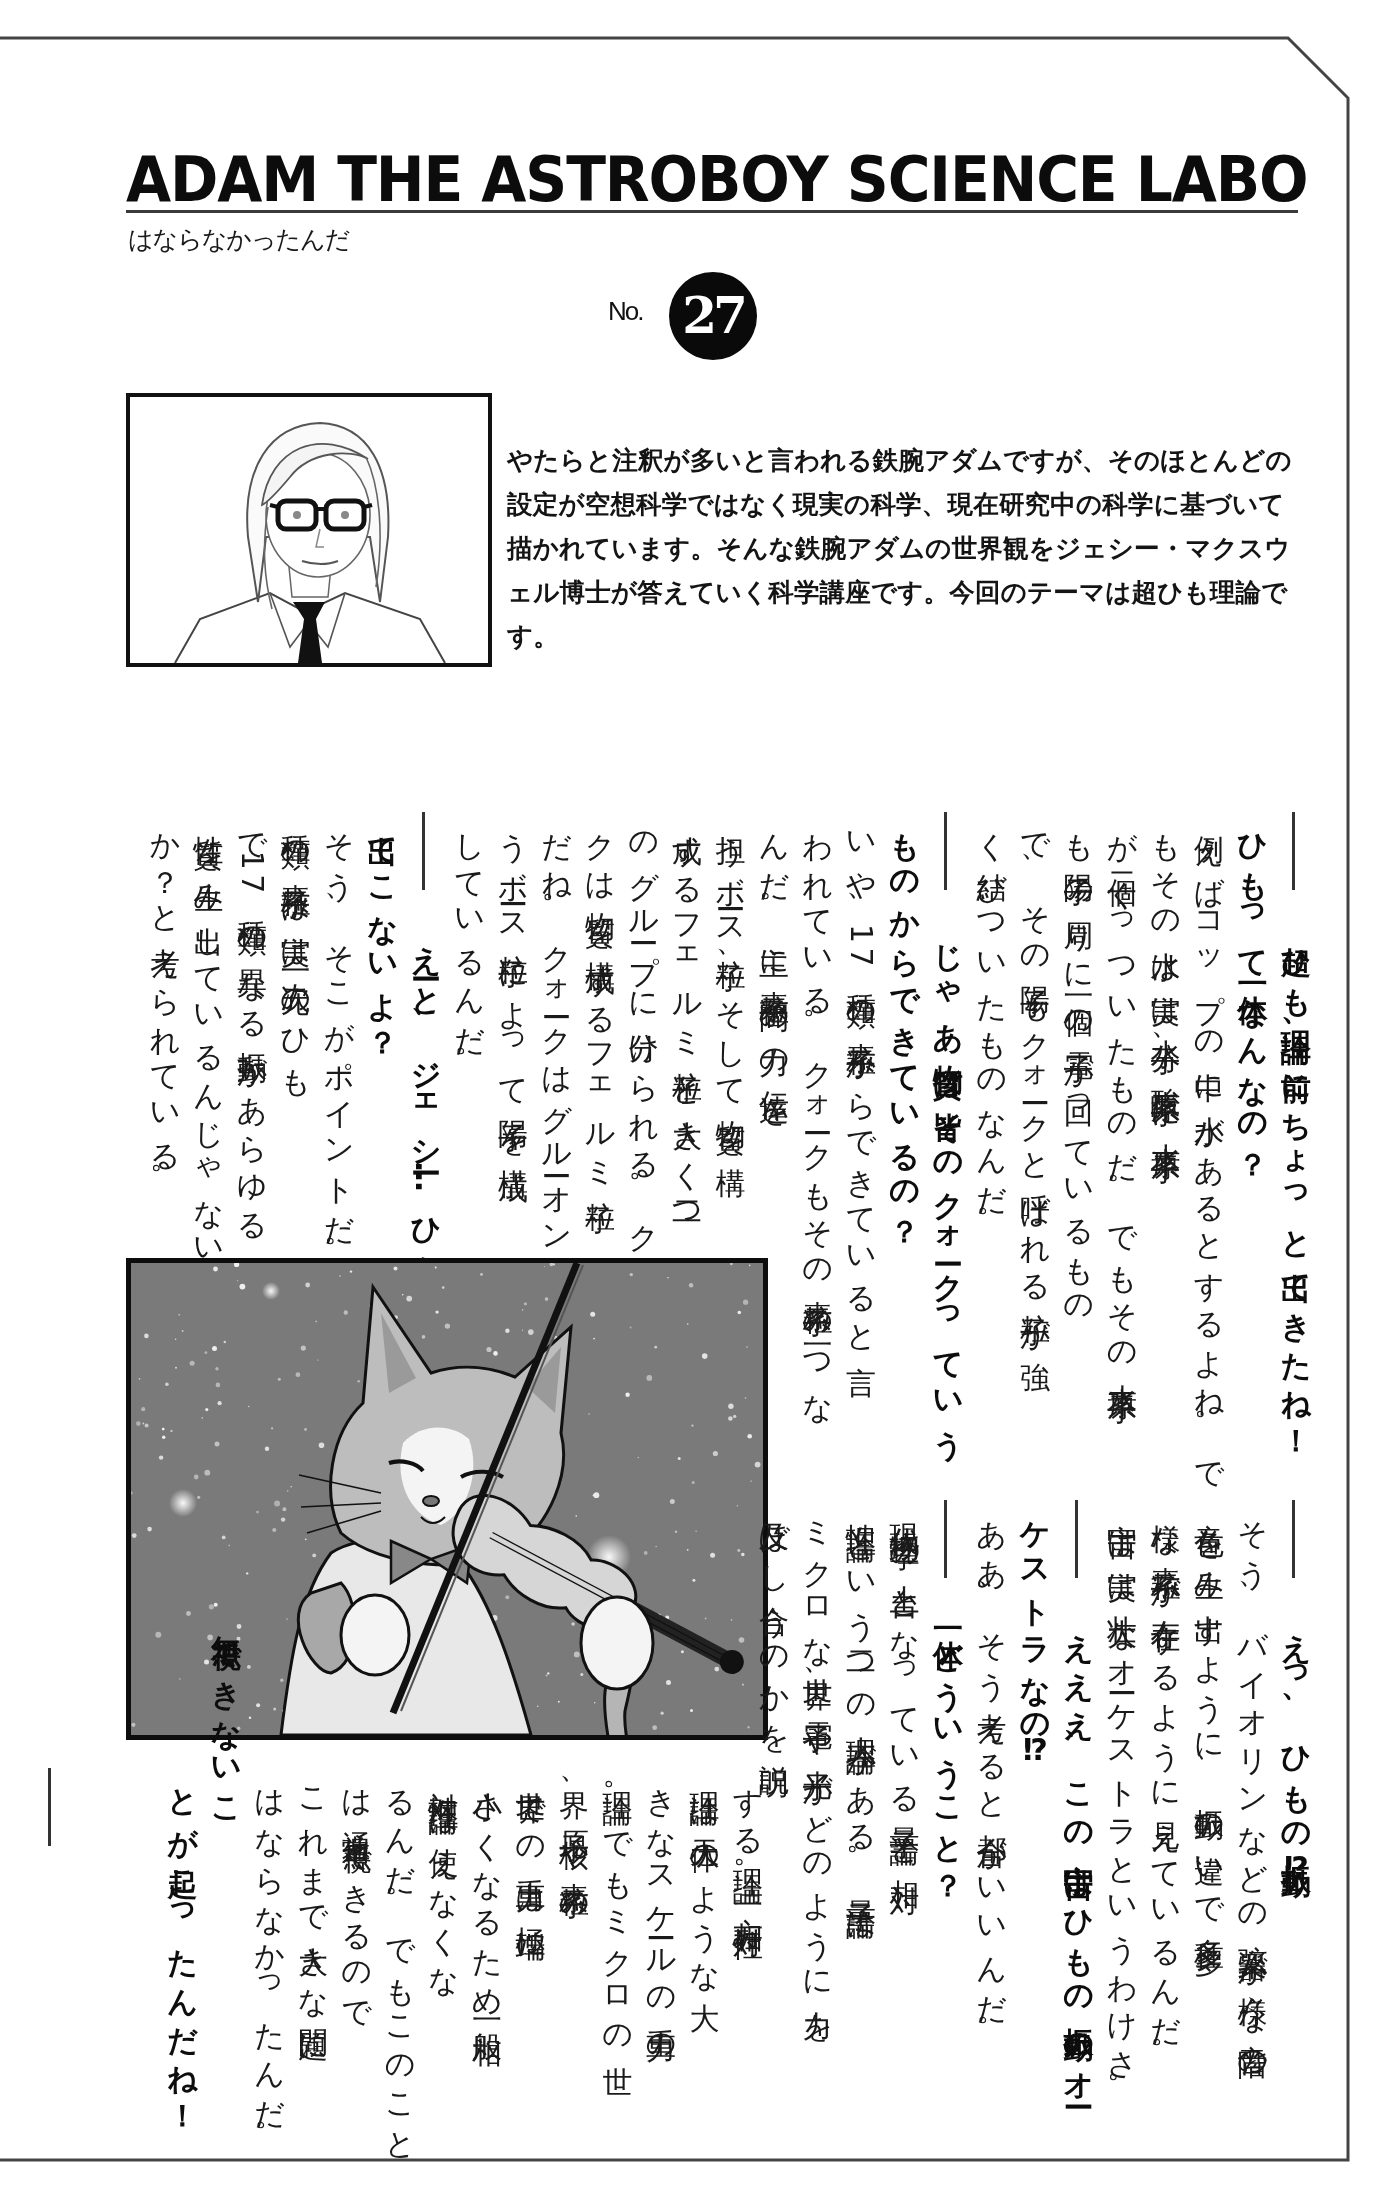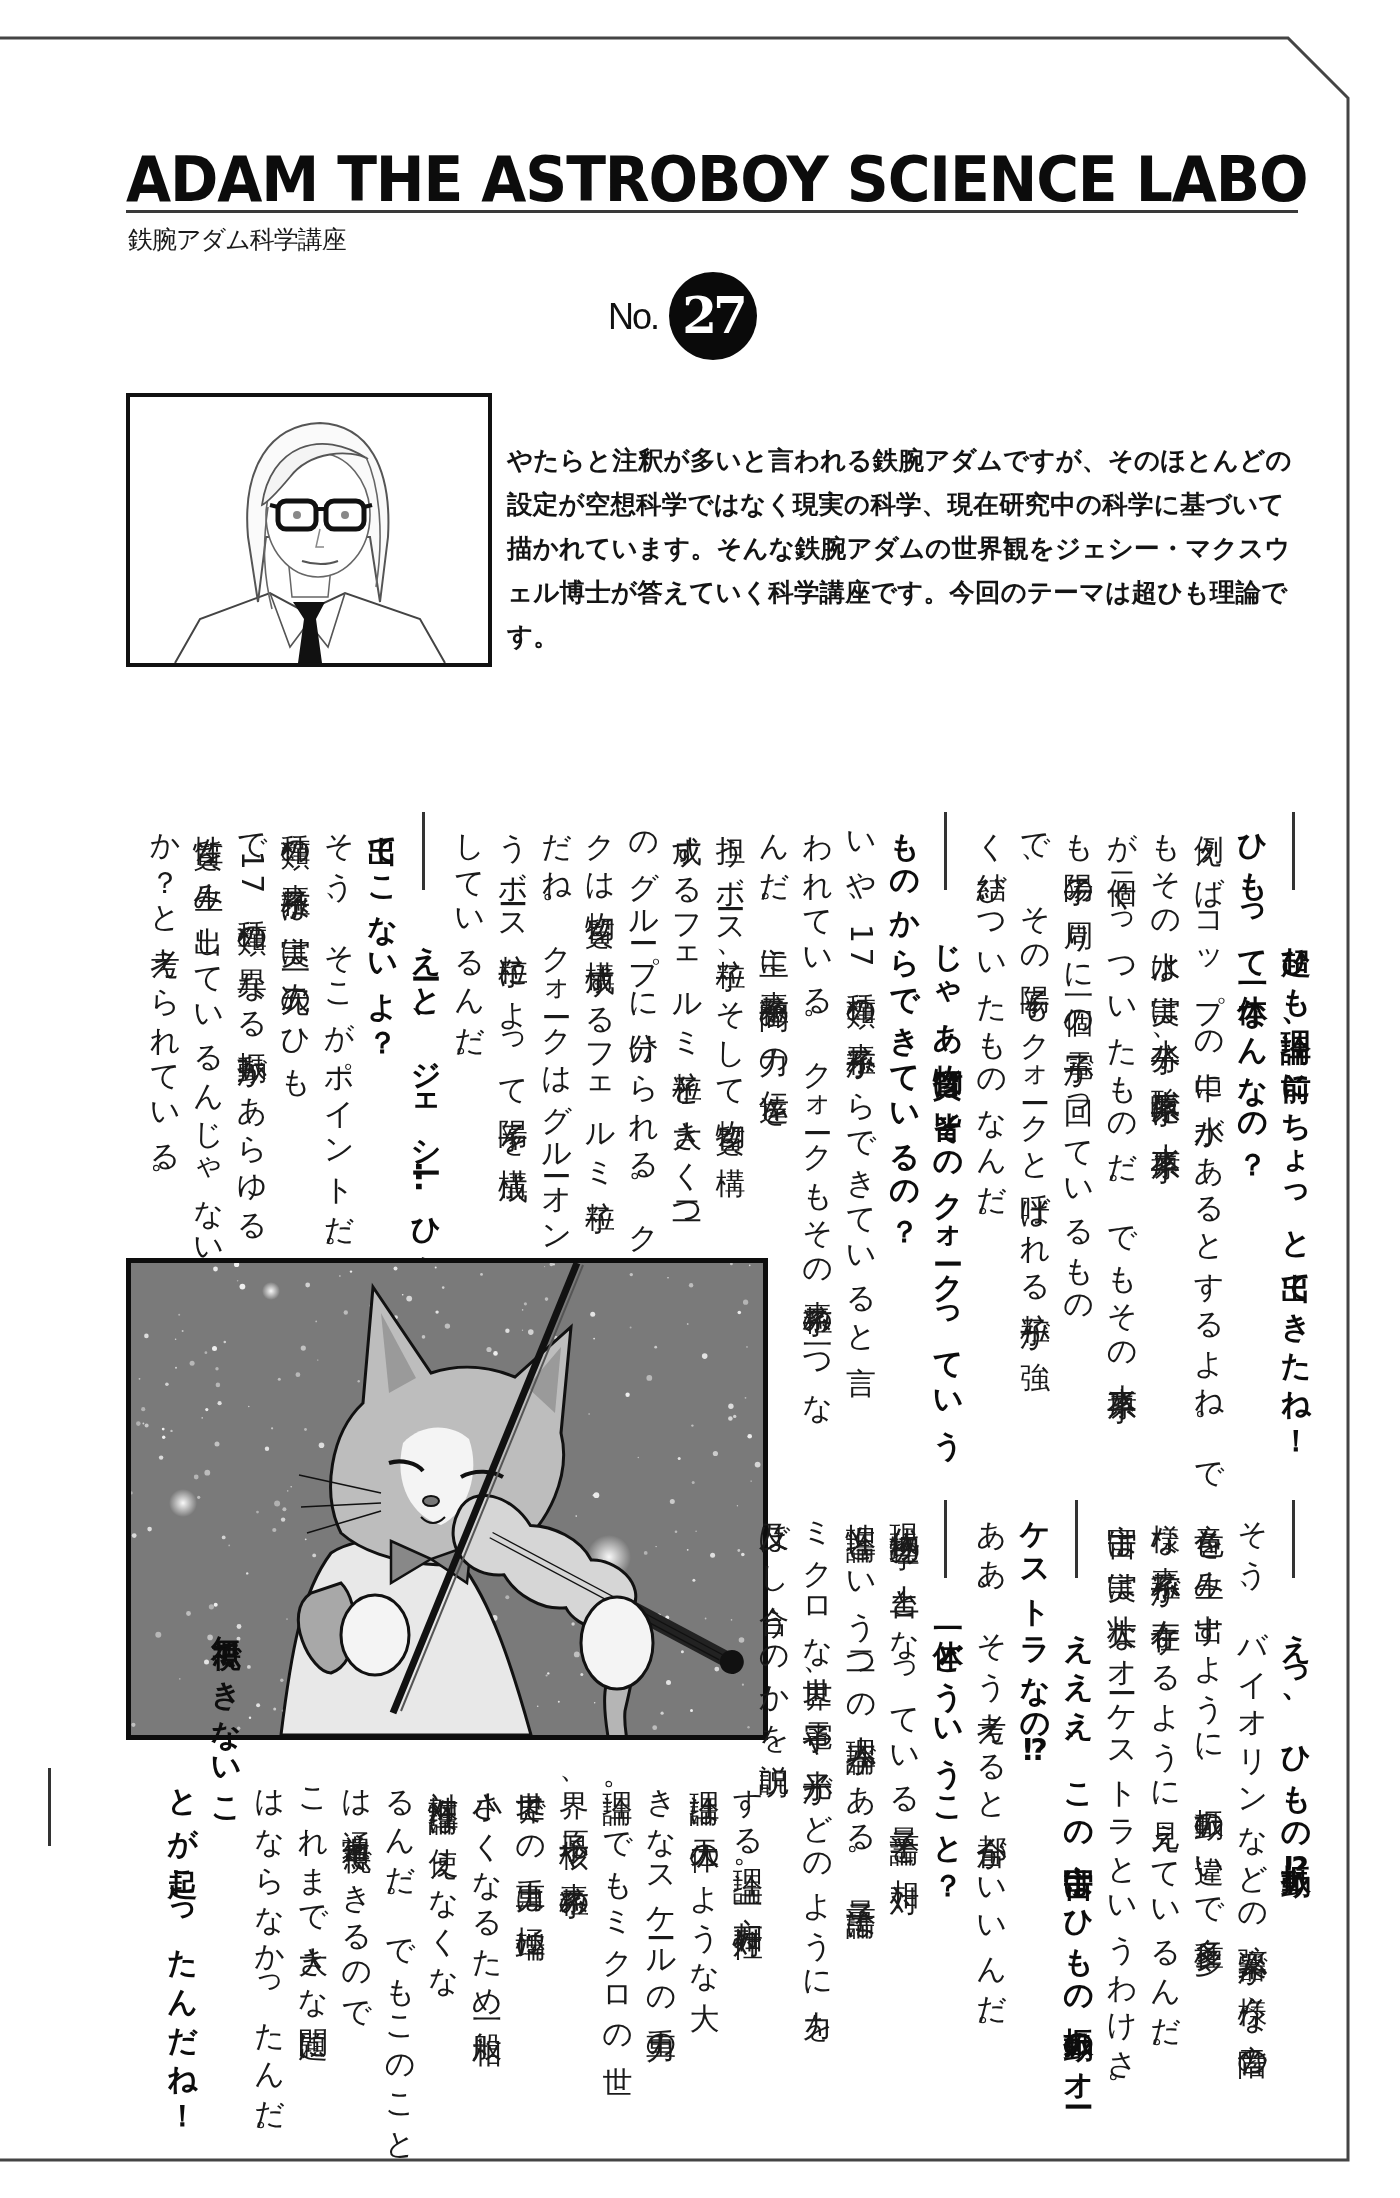--- a/index.html
+++ b/index.html
@@ -7,21 +7,21 @@
          font-family:"DejaVu Sans", sans-serif; color:#111; }
   .frame { position:absolute; left:0; top:0; width:1400px; height:2198px; }
   .title { position:absolute; left:126px; top:140px; width:1166px; height:80px;
            font-family:"DejaVu Sans", sans-serif; font-weight:bold; font-size:62px;
            letter-spacing:-1.2px; line-height:80px; color:#0c0c0c; white-space:nowrap; transform:scaleX(0.94); transform-origin:left center; }
   .title-rule { position:absolute; left:126px; top:210px; width:1172px; height:3px; background:#3a3a3a; }
   .subtitle { position:absolute; left:128px; top:220px; font-family:"DejaVu Serif", serif;
               font-size:25px; line-height:40px; color:#1a1a1a; letter-spacing:-1px; }
   .issue { position:absolute; left:608px; top:272px; height:90px; }
   .issue .no { position:absolute; left:0; top:24px; font-family:"Liberation Sans", sans-serif;
-               font-size:36px; letter-spacing:-2px; color:#111; }
+               font-size:26px; letter-spacing:-2px; color:#111; }
   .issue .badge { position:absolute; left:61px; top:0; width:88px; height:88px; border-radius:50%;
                   background:#0a0a0a; color:#fff; font-family:"DejaVu Serif", serif; font-weight:bold;
                   font-size:50px; line-height:88px; text-align:center; letter-spacing:-4px; }
   .portrait { position:absolute; left:126px; top:393px; width:366px; height:274px;
               border:4px solid #111; box-sizing:border-box; background:#fff; overflow:hidden; }
   .intro { position:absolute; left:507px; top:438px; width:800px; font-weight:bold;
            font-size:25.5px; line-height:44px; color:#141414; letter-spacing:0.2px; }
   .vcol { position:absolute; writing-mode:vertical-rl; font-size:30px; line-height:36px;
           letter-spacing:4.5px; color:#1a1a1a; white-space:nowrap; font-family:"DejaVu Sans", sans-serif; }
   .vcol.q { font-weight:bold; color:#0d0d0d; }
@@ -31,21 +31,21 @@
 </style>
 </head>
 <body>
 
 <svg class="frame" viewBox="0 0 1400 2198" xmlns="http://www.w3.org/2000/svg">
   <polyline points="-5,38 1288,38 1348,98 1348,2160 -5,2160" fill="none" stroke="#444" stroke-width="3"></polyline>
 </svg>
 
 <div class="title">ADAM THE ASTROBOY SCIENCE LABO</div>
 <div class="title-rule"></div>
-<div class="subtitle">鉄腕アダム科学講座</div>
+<div class="subtitle">はならなかったんだ</div>
 
 <div class="issue">
   <span class="no">No.</span>
   <span class="badge">27</span>
 </div>
 
 <div class="portrait">
   <svg width="358" height="266" viewBox="0 0 358 266" xmlns="http://www.w3.org/2000/svg">
     <rect width="358" height="266" fill="#fff"></rect>
 

